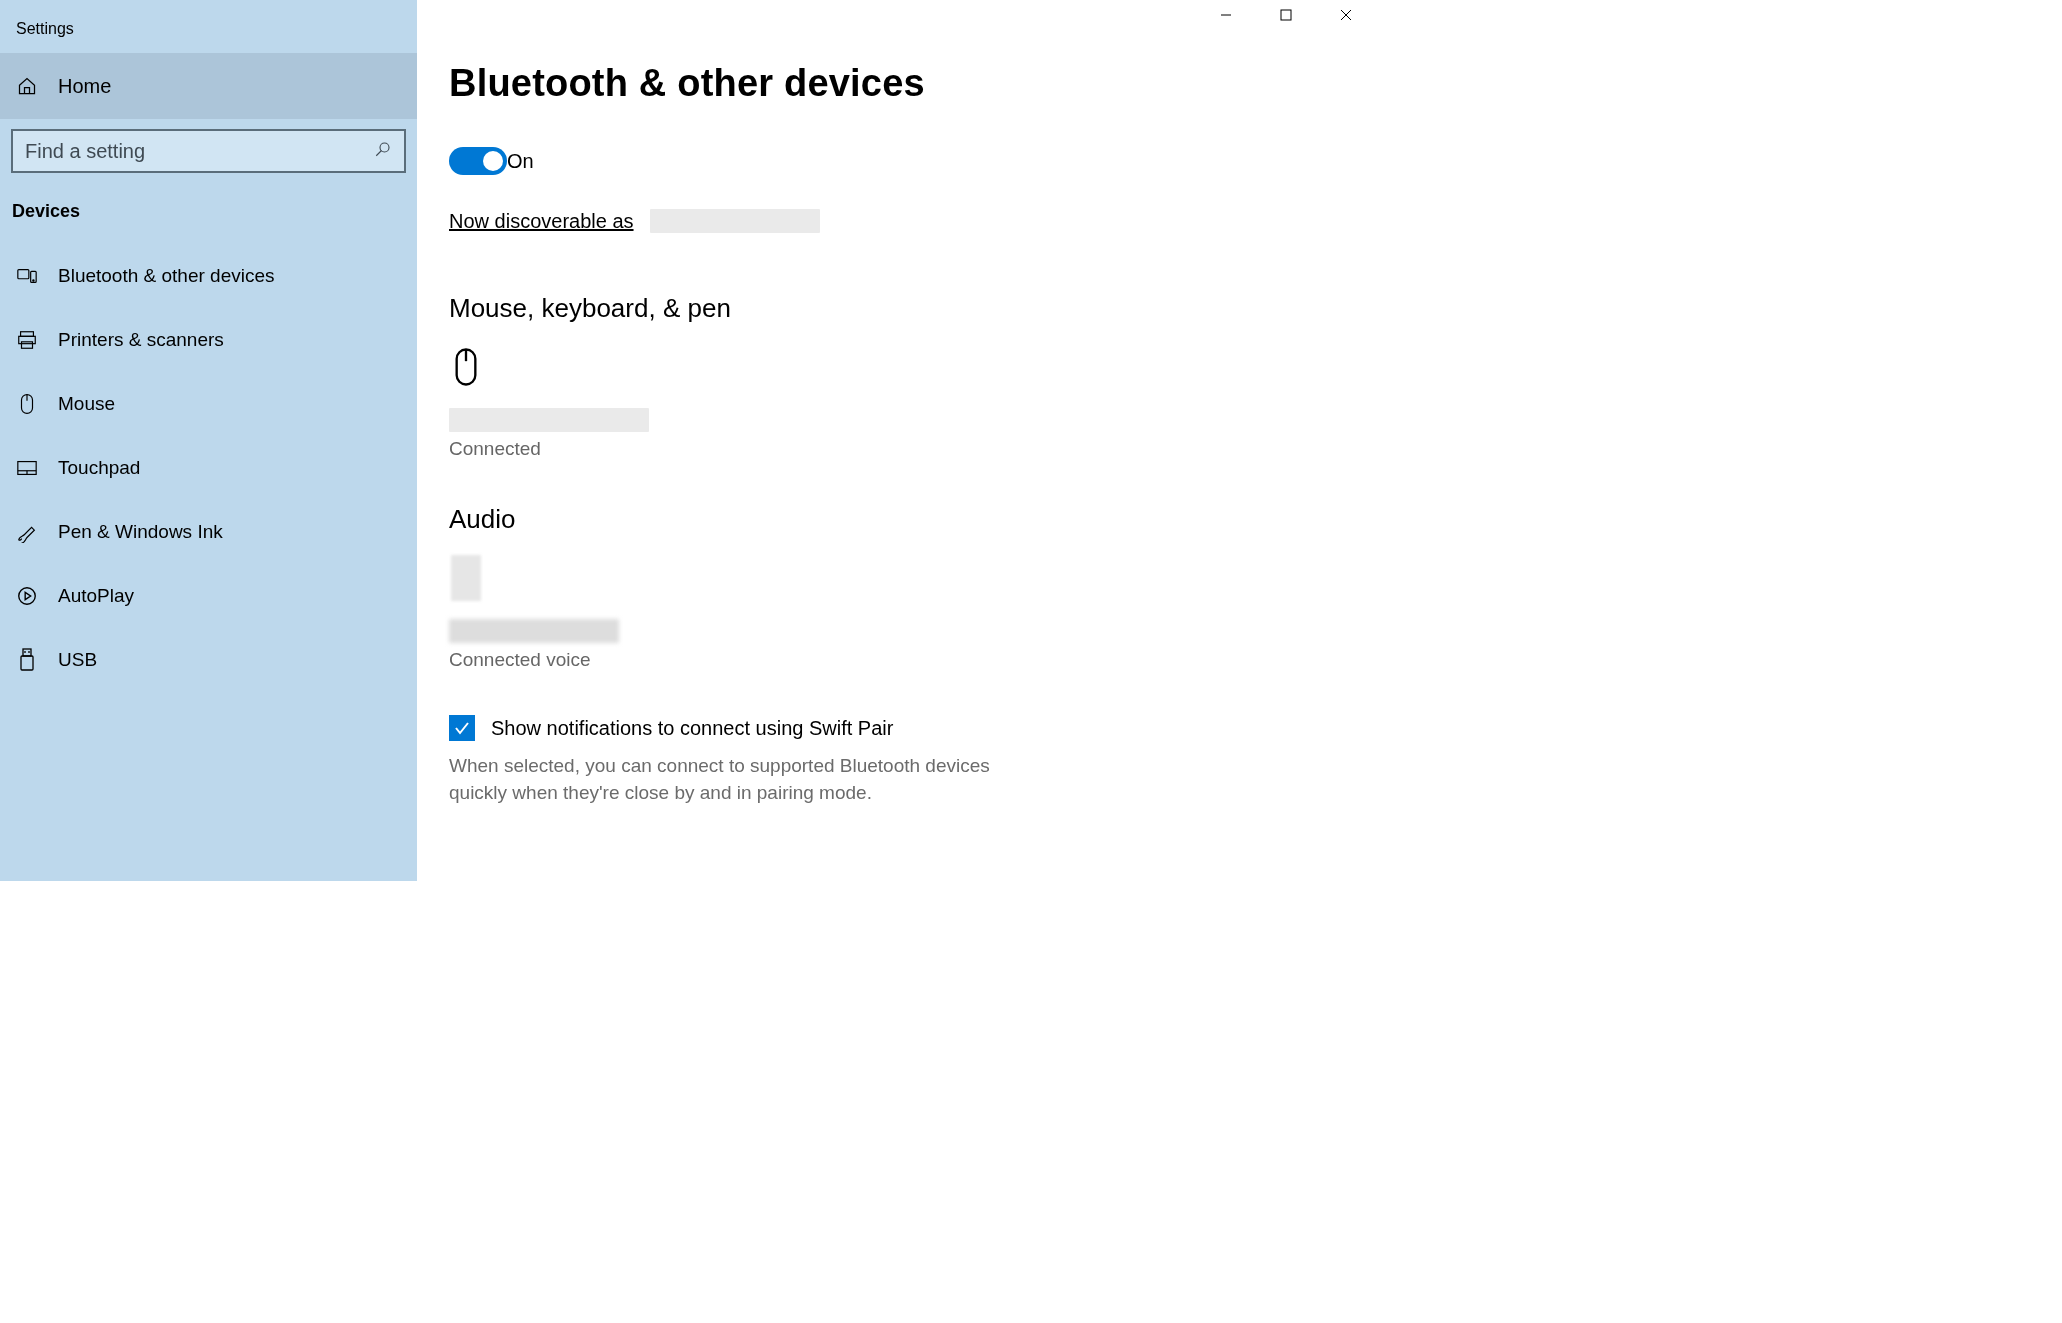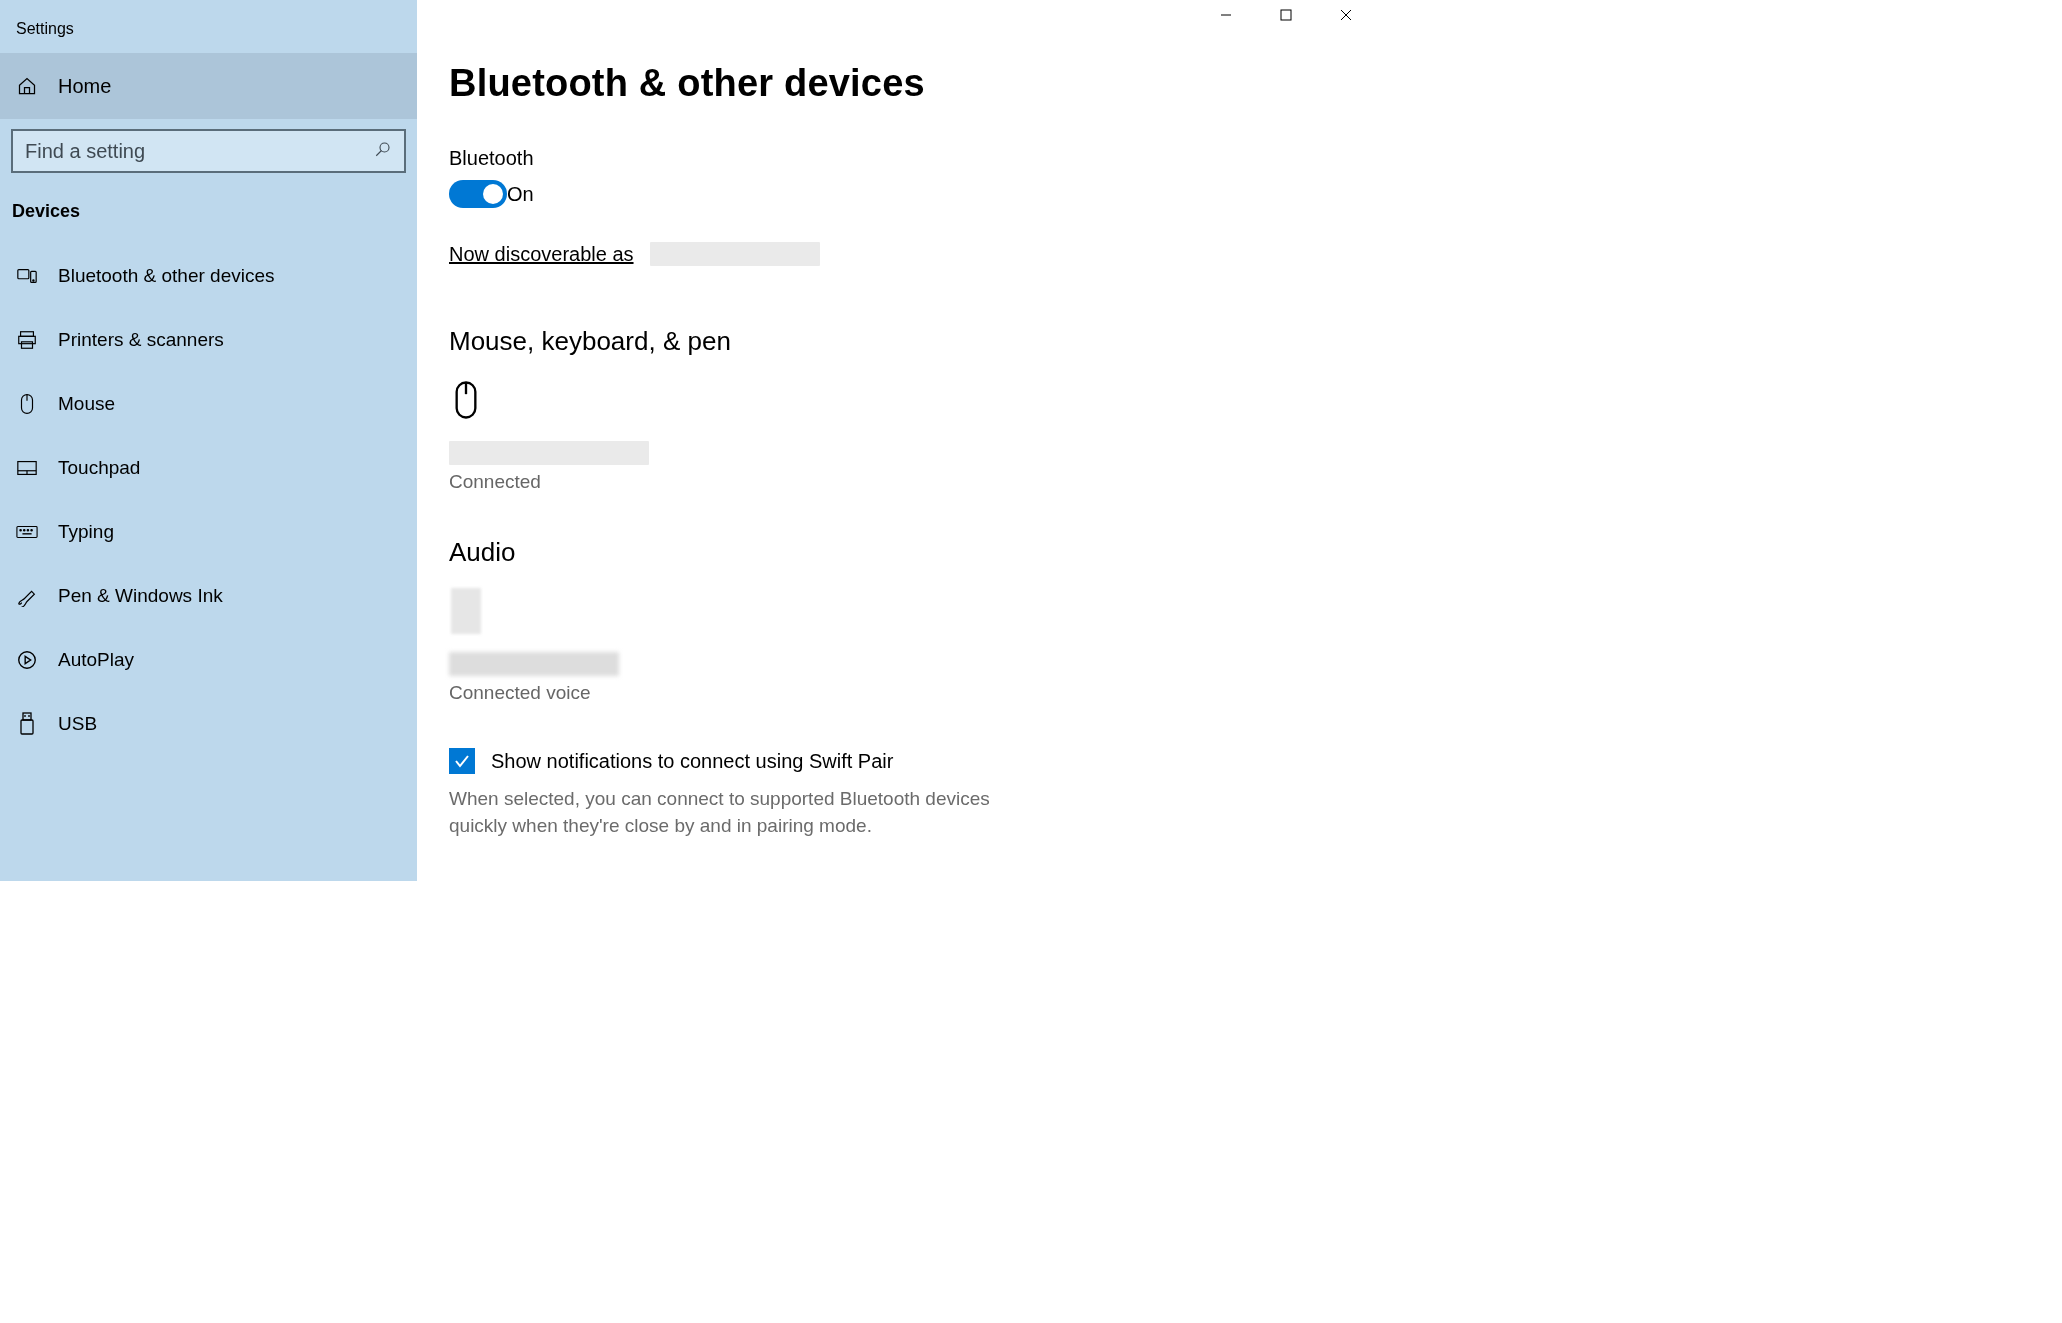--- a/index.html
+++ b/index.html
@@ -326,33 +326,20 @@
       <span class="icon">
         <svg width="22" height="18" viewBox="0 0 24 18" fill="none" stroke="#000" stroke-width="1.3">
           <rect x="2" y="2" width="20" height="14"></rect>
             <line x1="2" y1="12" x2="22" y2="12"></line>
             <line x1="12" y1="12" x2="12" y2="16"></line>
         </svg>
       </span>
       <span class="label">Touchpad</span>
     </div>
 
-    <div class="nav-item">
-      <span class="icon">
-        <svg width="24" height="16" viewBox="0 0 24 14" fill="none" stroke="#000" stroke-width="1.2">
-          <rect x="1" y="1" width="22" height="12" rx="1"></rect>
-          <circle cx="5" cy="5" r="0.8" fill="#000"></circle>
-            <circle cx="9" cy="5" r="0.8" fill="#000"></circle>
-            <circle cx="13" cy="5" r="0.8" fill="#000"></circle>
-            <circle cx="17" cy="5" r="0.8" fill="#000"></circle>
-          <line x1="7" y1="9" x2="17" y2="9" stroke-width="1.5"></line>
-        </svg>
-      </span>
-      <span class="label">Typing</span>
-    </div>
 
     <div class="nav-item">
       <span class="icon">
         <svg width="22" height="22" viewBox="0 0 24 24" fill="none" stroke="#000" stroke-width="1.3">
           <path d="M3 21 c0-4 4-4 6-6 l8-8 3 3 -8 8 c-2 2 -2 6 -6 6"></path>
             <path d="M3 21 c3 0 3-2 3-2"></path>
         </svg>
       </span>
       <span class="label">Pen &amp; Windows Ink</span>
     </div>
@@ -377,21 +364,20 @@
         </svg>
       </span>
       <span class="label">USB</span>
     </div>
   </div>
 
   <div class="main">
     <h1 class="page-heading">Bluetooth &amp; other devices</h1>
 
 
-    <div class="subhead">Bluetooth</div>
     <div class="toggle-row">
       <div class="toggle">
           <div class="knob"></div>
         </div>
       <div class="toggle-label">On</div>
     </div>
 
     <div class="discover-line">
       <span>Now discoverable as</span>
       <span class="blur-block" style="width:170px;"></span>

